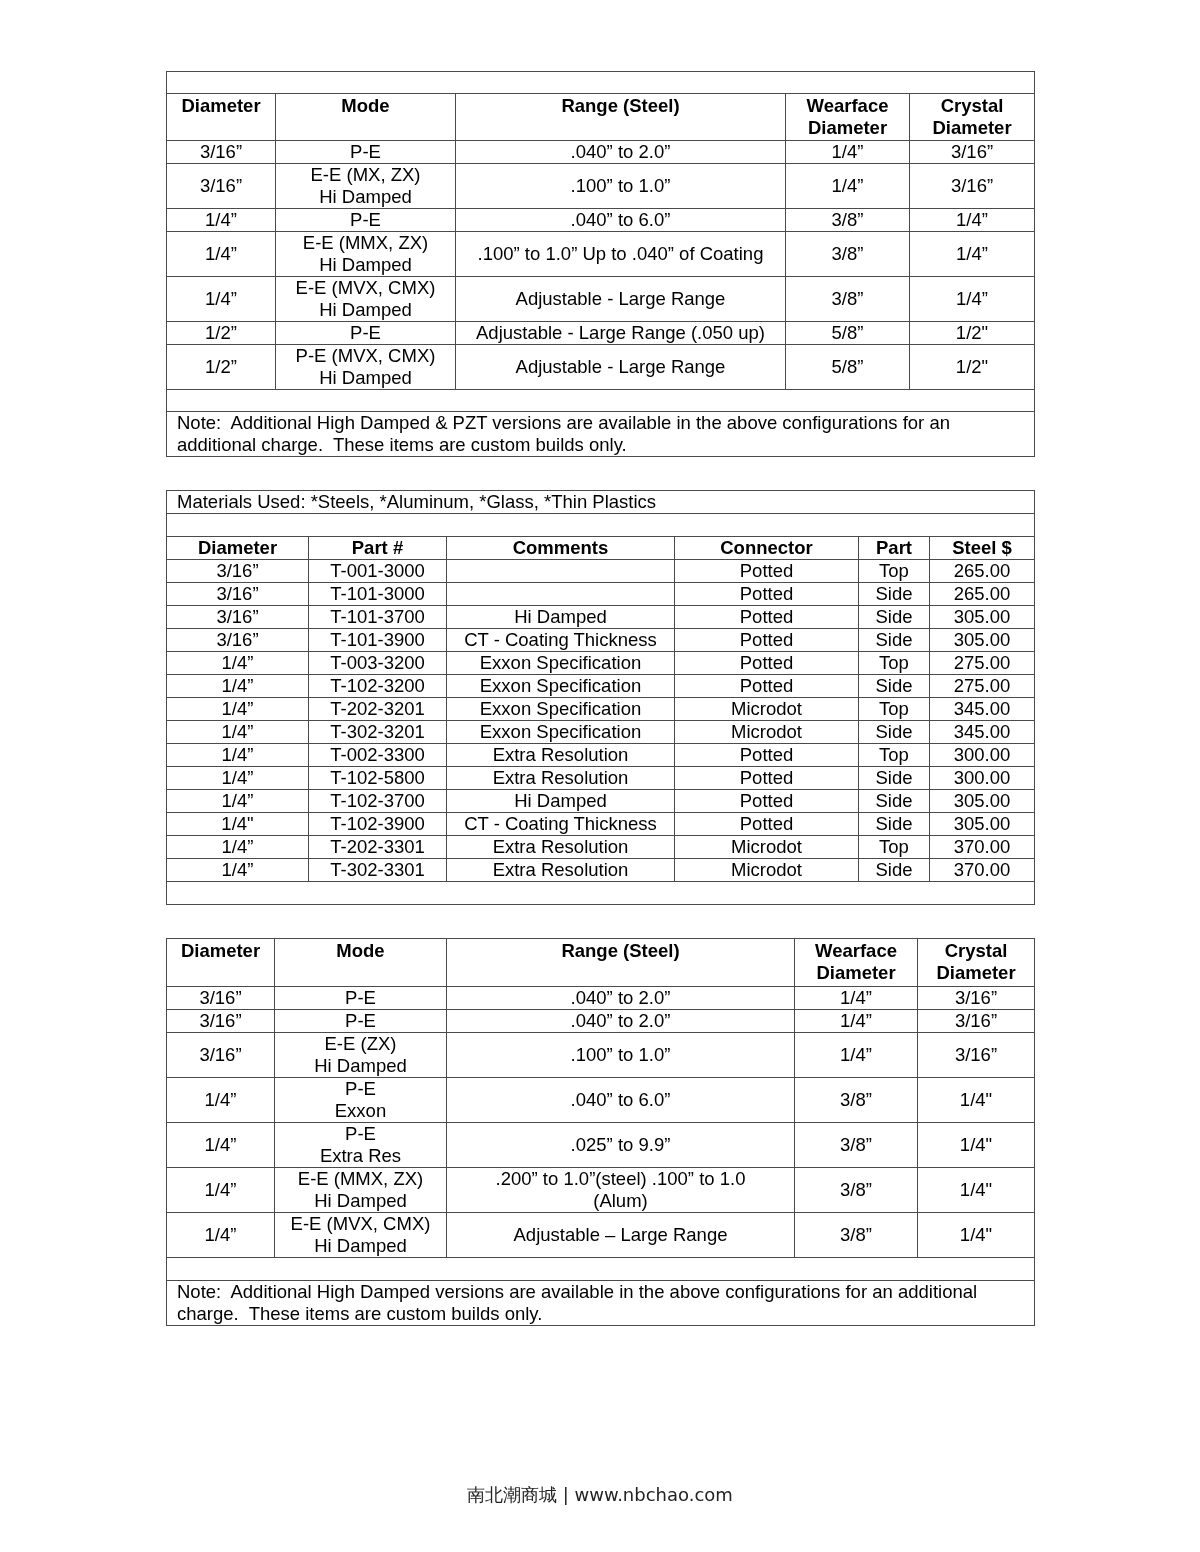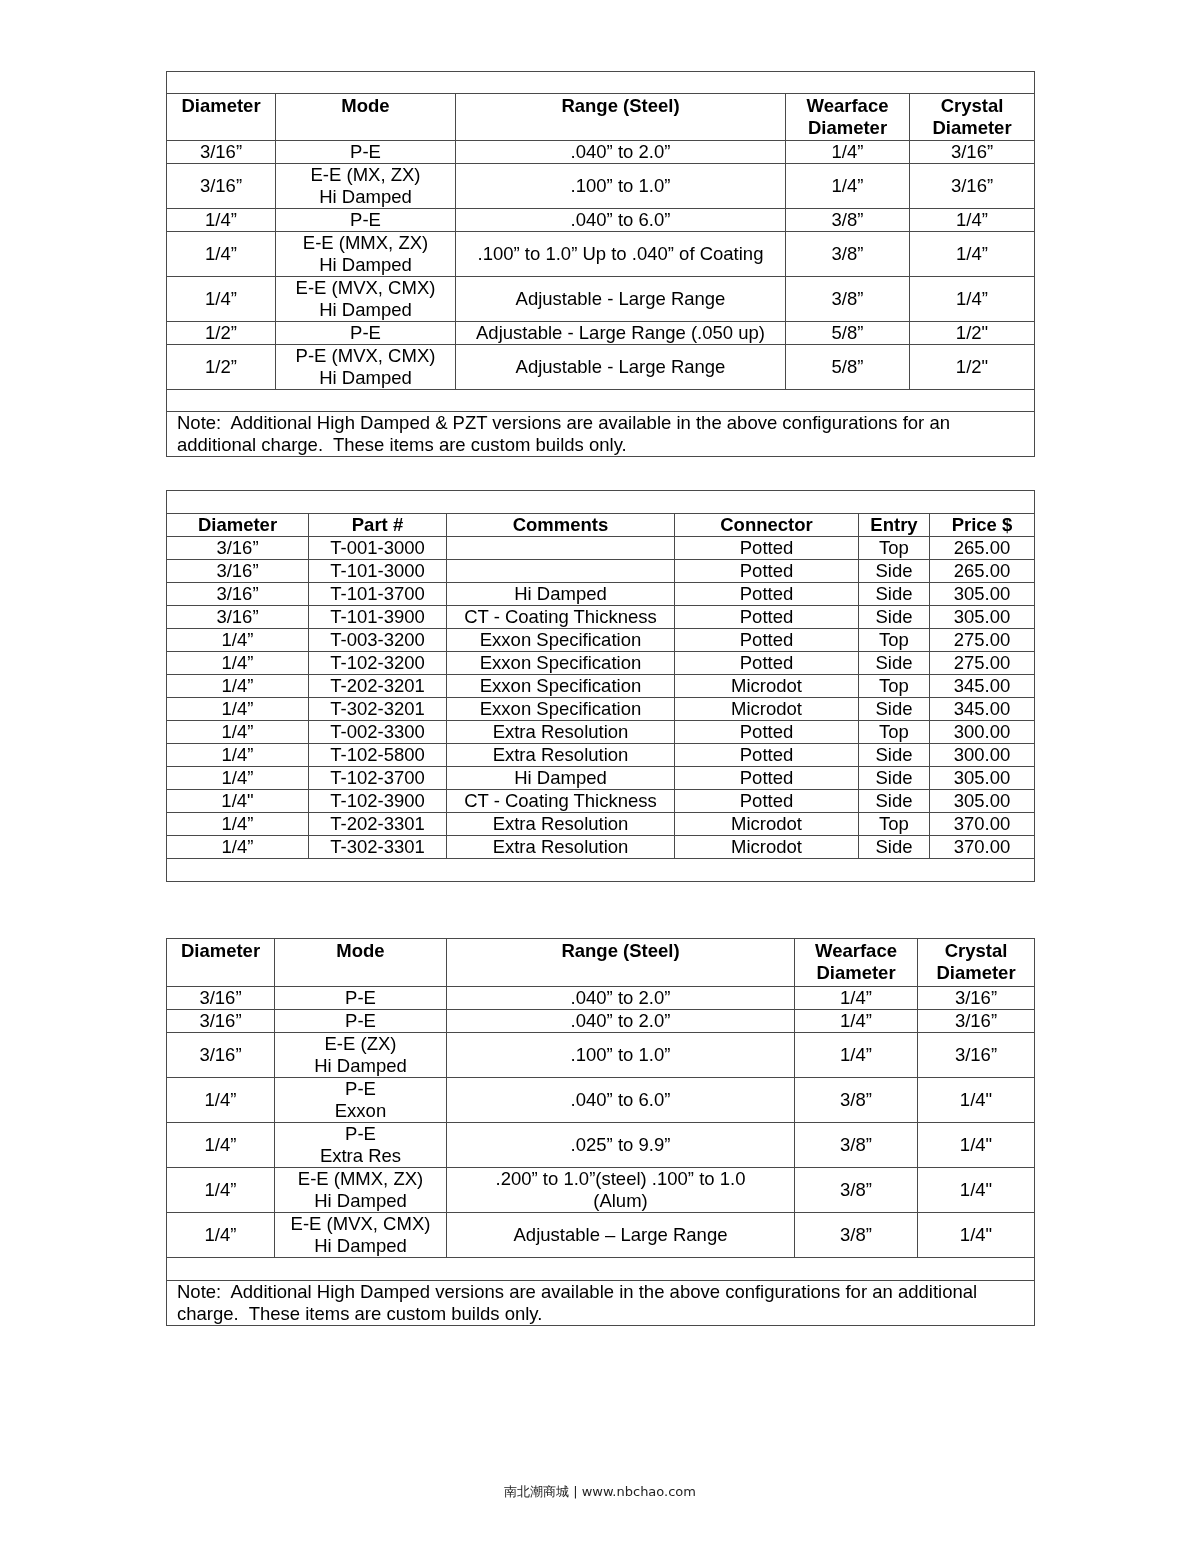--- a/index.html
+++ b/index.html
@@ -8,21 +8,21 @@
   table { position: absolute; border-collapse: collapse; table-layout: fixed;
           font-family: "Liberation Sans", sans-serif; font-size: 18.5px; line-height: 22px; padding-left: 40px; }
   td, th { border: 1.3px solid #4a4a4a; padding: 0 4px; text-align: center; vertical-align: middle;
            overflow: hidden; white-space: nowrap; }
   th { font-weight: bold; vertical-align: top; padding-top: 1px; }
   .outer { border: 1.6px solid #555; }
   .left { text-align: left; padding-left: 10px; }
   .boldtxt { font-weight: normal; }
   .note { text-align: left; padding-left: 10px; white-space: normal; line-height: 22px; }
   .footer { position: absolute; left: 0; width: 1200px; top: 1483px; text-align: center;
-            font-family: "DejaVu Sans", sans-serif; font-size: 13px; color: #222; }
+            font-family: "DejaVu Sans", sans-serif; font-size: 18px; color: #222; }
 </style>
 </head>
 <body>
 
 <table class="outer" id="t1" style="left:166px; top:71px; width:868px;">
   <colgroup>
     <col style="width:109px">
       <col style="width:180px">
       <col style="width:330px">
       <col style="width:124px">
@@ -101,29 +101,32 @@
   <colgroup>
     <col style="width:142px">
       <col style="width:138px">
       <col style="width:228px">
       <col style="width:184px">
       <col style="width:71px">
       <col style="width:105px">
   </colgroup>
   <tbody id="t2-body">
       <tr>
+        <td class="left boldtxt" colspan="6" style="height: 22px;">Materials Used:  *Steels, *Aluminum, *Glass, *Thin Plastics</td>
+      </tr>
+      <tr>
         <td colspan="6" style="height: 22px;"></td>
       </tr>
       <tr>
         <th style="height: 22px; vertical-align: middle; padding-top: 0px;">Diameter</th>
         <th style="height: 22px; vertical-align: middle; padding-top: 0px;">Part #</th>
         <th style="height: 22px; vertical-align: middle; padding-top: 0px;">Comments</th>
         <th style="height: 22px; vertical-align: middle; padding-top: 0px;">Connector</th>
-        <th style="height: 22px; vertical-align: middle; padding-top: 0px;">Entry</th>
-        <th style="height: 22px; vertical-align: middle; padding-top: 0px;">Price $</th>
+        <th style="height: 22px; vertical-align: middle; padding-top: 0px;">Part</th>
+        <th style="height: 22px; vertical-align: middle; padding-top: 0px;">Steel $</th>
       </tr>
       <tr>
         <td style="height: 22px;">3/16”</td>
         <td style="height: 22px;">T-001-3000</td>
         <td style="height: 22px;"></td>
         <td style="height: 22px;">Potted</td>
         <td style="height: 22px;">Top</td>
         <td style="height: 22px;">265.00</td>
       </tr>
       <tr>

